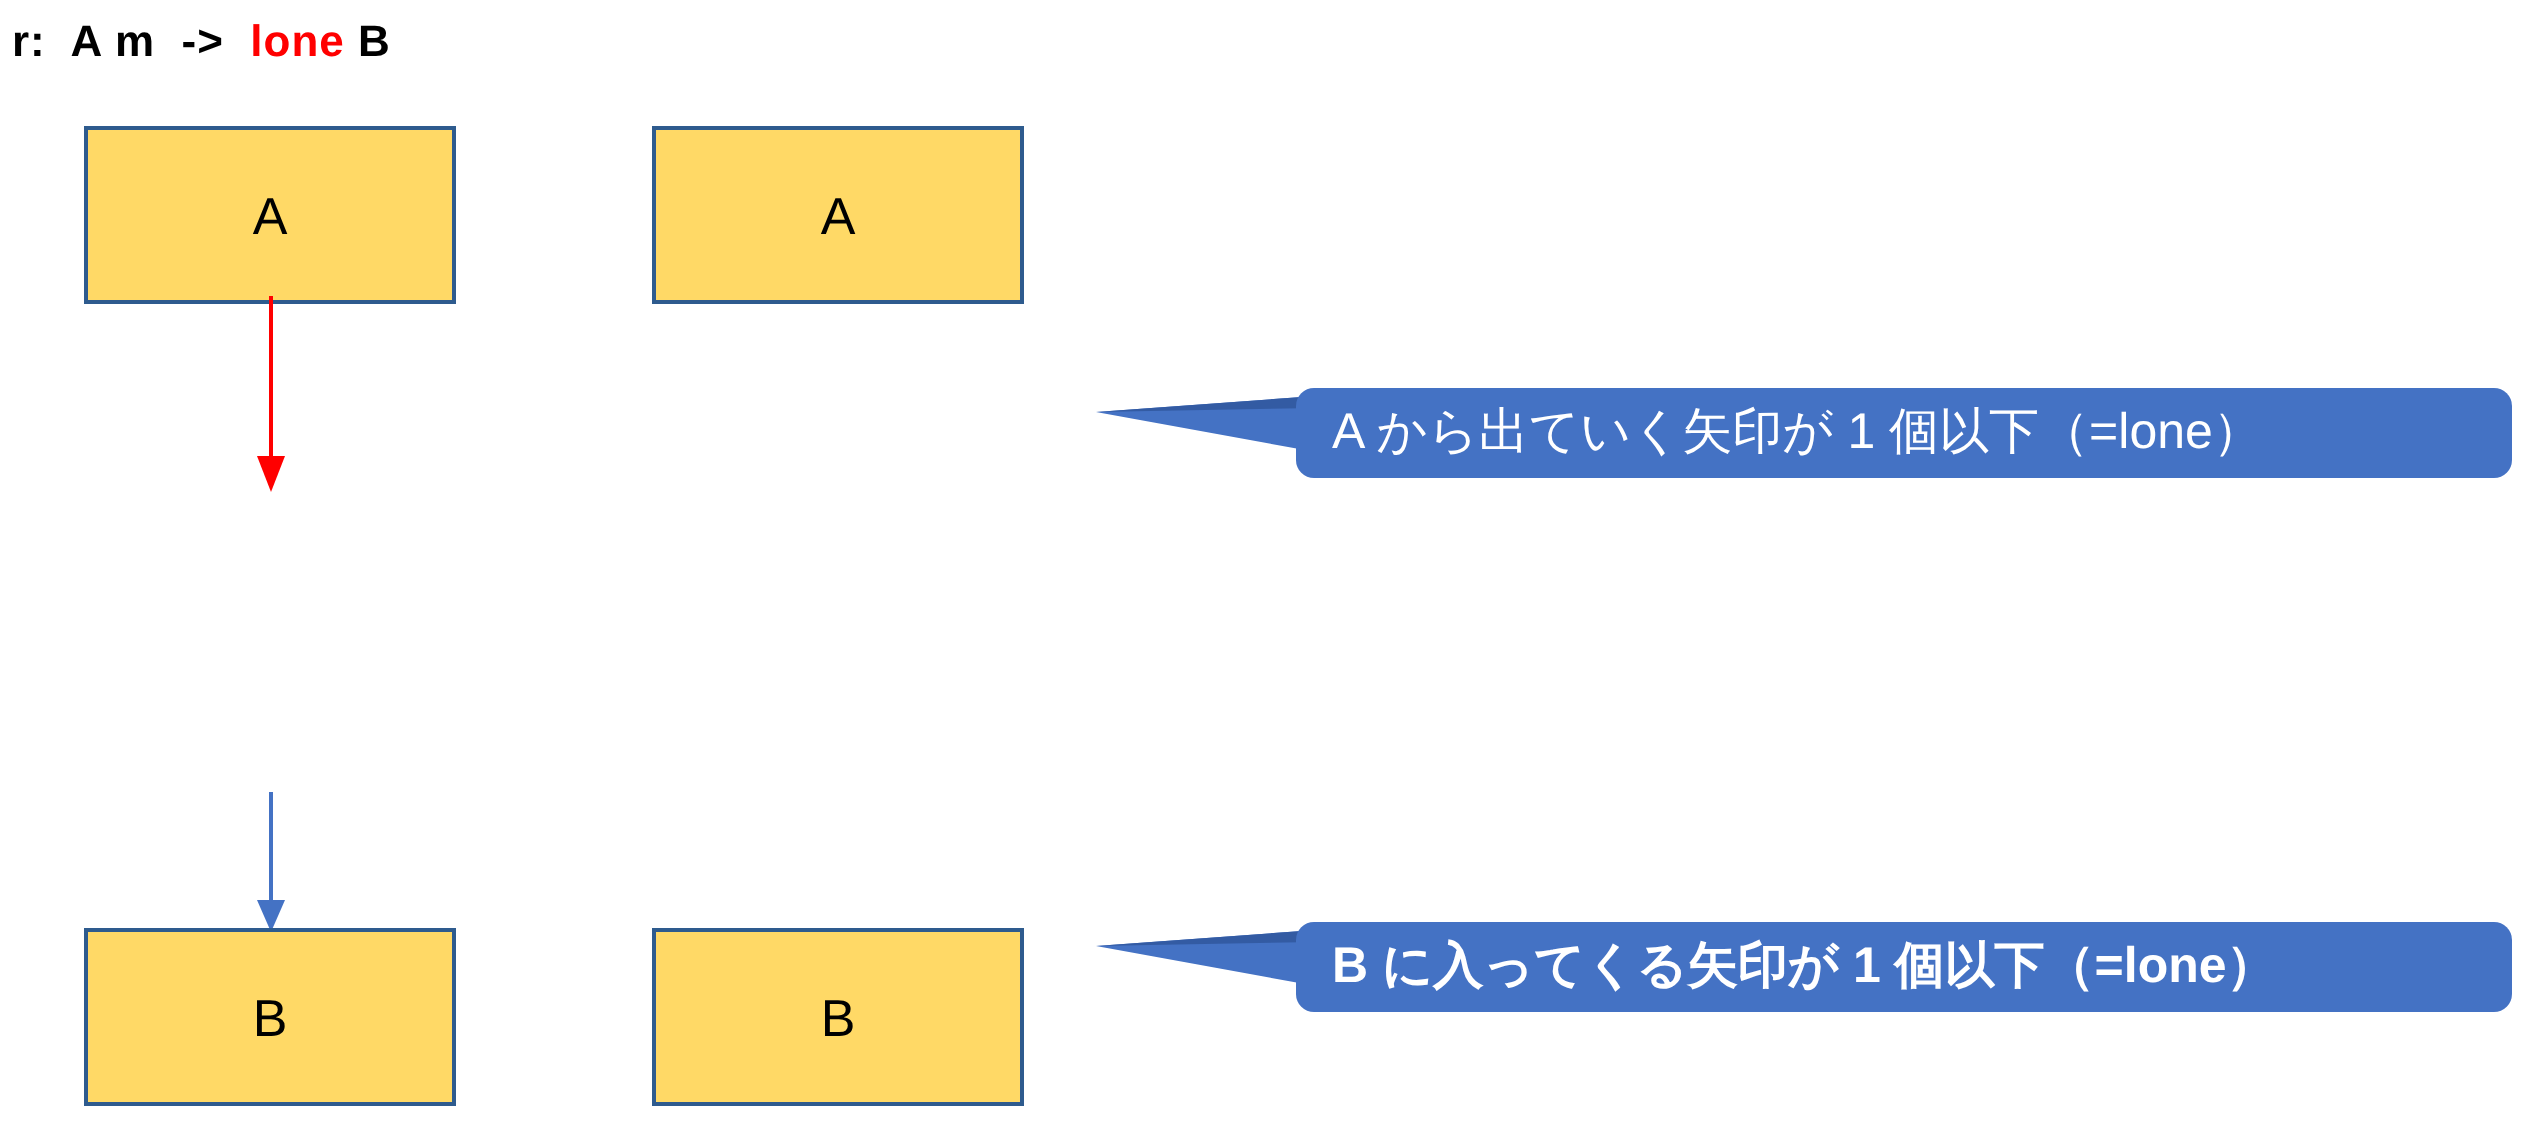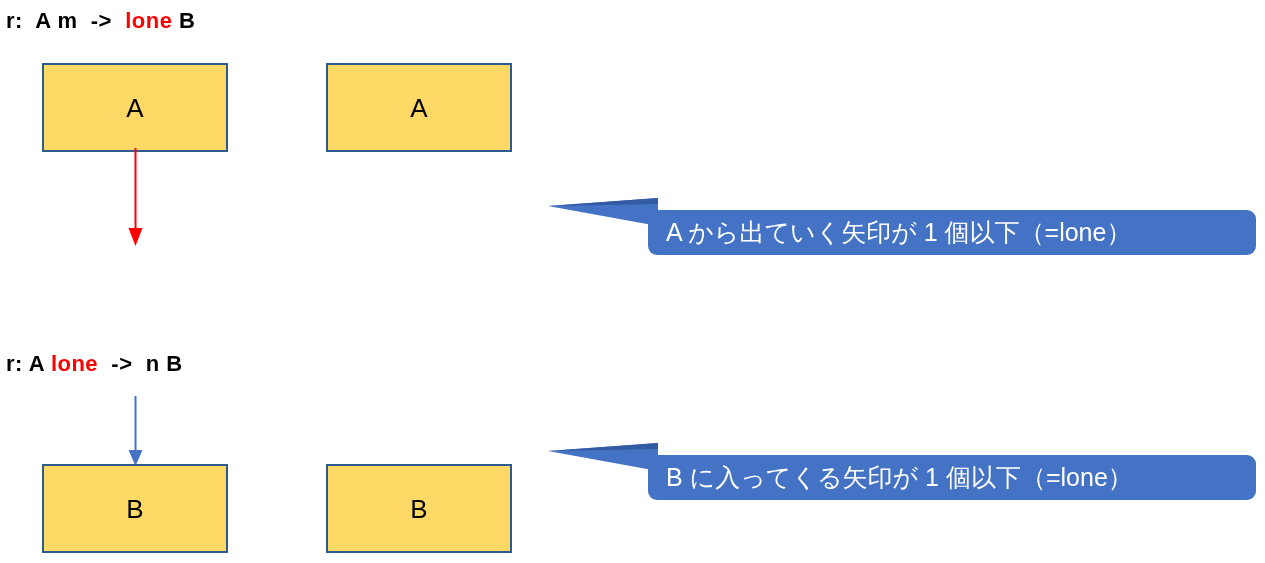--- a/index.html
+++ b/index.html
@@ -75,39 +75,38 @@
     position: absolute;
   }
   .callout-body {
     position: absolute;
     box-sizing: border-box;
     background: #4472c4;
     border-radius: 9px;
     display: flex;
     align-items: center;
     padding-left: 18px;
-    margin-top: 16px;
   }
   .callout-text {
     font-family: "Liberation Sans", sans-serif;
     font-size: 25px;
     color: #ffffff;
     white-space: pre;
     line-height: 1;
   }
   .callout-tail {
     position: absolute;
     overflow: visible;
   }
 
   #callout-1 { left: 546px; top: 192px; width: 710px; height: 50px; }
   #callout-1 .callout-body { left: 102px; top: 2px; width: 608px; height: 45px; }
   #callout-1 .callout-tail { left: 0px;   top: 0px;  width: 115px; height: 50px; }
 
-  #callout-2 { left: 546px; top: 437px; width: 710px; height: 50px; }
+  #callout-2 { left: 546px; top: 459px; width: 710px; height: 50px; font-weight: bold; }
   #callout-2 .callout-body { left: 102px; top: 2px; width: 608px; height: 45px; }
   #callout-2 .callout-tail { left: 0px;   top: 0px;  width: 115px; height: 50px; }
 </style>
 </head>
 <body>
 
 <div class="canvas">
 
   <div class="formula" id="formula-1"><span>r:  A m  -&gt;  </span><span class="hl">lone</span><span> B</span></div>
 
@@ -127,21 +126,20 @@
   <div class="callout" id="callout-1">
     <svg class="callout-tail" viewBox="0 0 115 50">
       <polygon points="2,14 112,6 112,34" fill="#4472c4"></polygon>
       <polygon points="2,14 112,6 112,12" fill="#335ba3"></polygon>
     </svg>
     <div class="callout-body">
       <span class="callout-text">A から出ていく矢印が 1 個以下（=lone）</span>
     </div>
   </div>
 
-  <div class="formula" id="formula-2"><span>r: A </span><span class="hl">lone</span><span>  -&gt;  n B</span></div>
 
   <svg class="arrow-svg" id="arrow-blue" viewBox="0 0 52 76">
     <line x1="25.5" y1="0" x2="25.5" y2="58" stroke="#4472c4" stroke-width="2"></line>
     <polygon points="25.5,70 18.5,54 32.5,54" fill="#4472c4"></polygon>
   </svg>
 
   <div class="box" id="box-b-1">
     <span class="box-label">B</span>
   </div>
 

